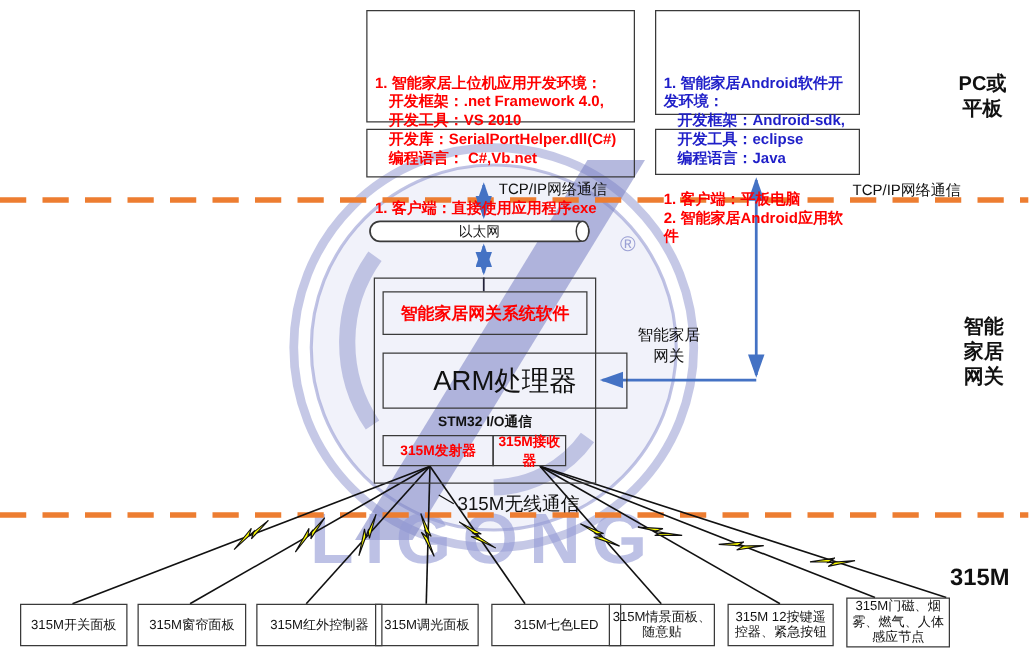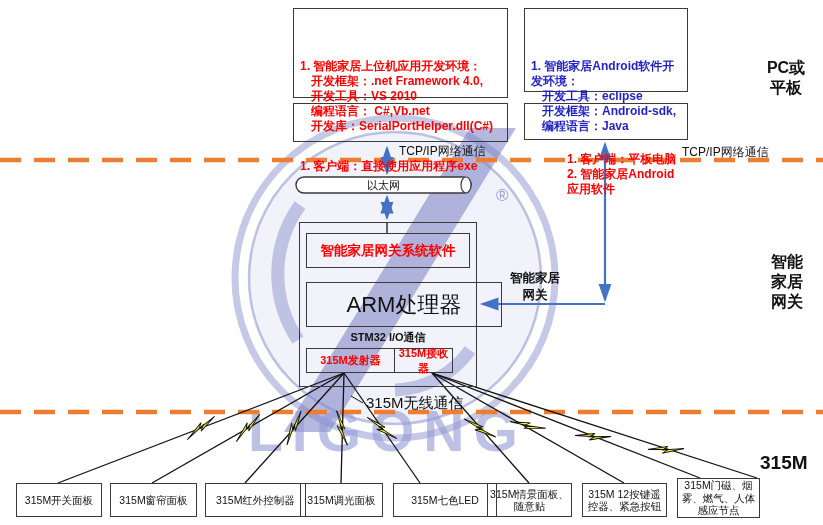--- a/index.html
+++ b/index.html
@@ -90,59 +90,59 @@
       <use href="#bolt" transform="translate(593,436) rotate(21)"></use>
       <use href="#bolt" transform="translate(666,449) rotate(18)"></use>
     </g>
   </svg>
 
   <div class="box" style="left:293px;top:8px;width:215px;height:90px;">
     <div class="lines red">
       <div>1. 智能家居上位机应用开发环境：</div>
       <div>开发框架：.net Framework 4.0,</div>
       <div>开发工具：VS 2010</div>
+      <div>开发库：SerialPortHelper.dll(C#)</div>
       <div>编程语言： C#,Vb.net</div>
-      <div>开发库：SerialPortHelper.dll(C#)</div>
     </div>
   </div>
 
   <div class="box" style="left:524px;top:8px;width:164px;height:84px;">
     <div class="lines blue">
       <div>1. 智能家居Android软件开发环境：</div>
+      <div>开发框架：Android-sdk,</div>
       <div>开发工具：eclipse</div>
-      <div>开发框架：Android-sdk,</div>
       <div>编程语言：Java</div>
     </div>
   </div>
 
   <div class="box" style="left:293px;top:103px;width:215px;height:39px;">
     <div class="lines red" style="padding-top:10px;">
       <div>1. 客户端：直接使用应用程序exe</div>
     </div>
   </div>
 
-  <div class="box" style="left:524px;top:103px;width:164px;height:37px;padding-left:36px;">
+  <div class="box" style="left:524px;top:103px;width:164px;height:37px;">
     <div class="lines red" style="padding-top:3px;">
       <div>1. 客户端：平板电脑</div>
       <div style="padding-left:0;">2. 智能家居Android应用软件</div>
     </div>
   </div>
 
   <div class="lbl" style="left:399px;top:143px;">TCP/IP网络通信</div>
   <div class="lbl" style="left:682px;top:144px;">TCP/IP网络通信</div>
   <div class="lbl center" style="left:296px;top:178px;width:175px;height:15px;font-size:11px;">以太网</div>
 
   <div class="box" style="left:299px;top:222px;width:178px;height:165px;"></div>
   <div class="box center red" style="left:306px;top:233px;width:164px;height:35px;font-size:13.5px;font-weight:bold;">智能家居网关系统软件</div>
   <div class="box center blk" style="left:306px;top:282px;width:196px;height:45px;font-size:22px;">ARM处理器</div>
   <div class="lbl center" style="left:299px;top:330px;width:178px;font-size:11px;font-weight:bold;">STM32 I/O通信</div>
   <div class="box center red" style="left:306px;top:348px;width:89px;height:25px;font-size:11px;font-weight:bold;">315M发射器</div>
   <div class="box center red" style="left:394px;top:348px;width:59px;height:25px;font-size:11px;font-weight:bold;">315M接收器</div>
 
-  <div class="lbl center pre" style="left:500px;top:270px;width:70px;font-size:12.5px;font-weight:bold;">智能家居
+  <div class="lbl center pre" style="left:500px;top:260px;width:70px;font-size:12.5px;">智能家居
 网关</div>
   <div class="lbl" style="left:366px;top:394px;font-size:15px;">315M无线通信</div>
 
   <div class="lbl center pre red" style="left:751px;top:58px;width:70px;font-size:16px;font-weight:bold;line-height:20px;">PC或
 平板</div>
   <div class="lbl center pre red" style="left:755px;top:252px;width:64px;font-size:16px;font-weight:bold;line-height:20px;">智能
 家居
 网关</div>
   <div class="lbl red" style="left:760px;top:452px;font-size:19px;font-weight:bold;">315M</div>
 

